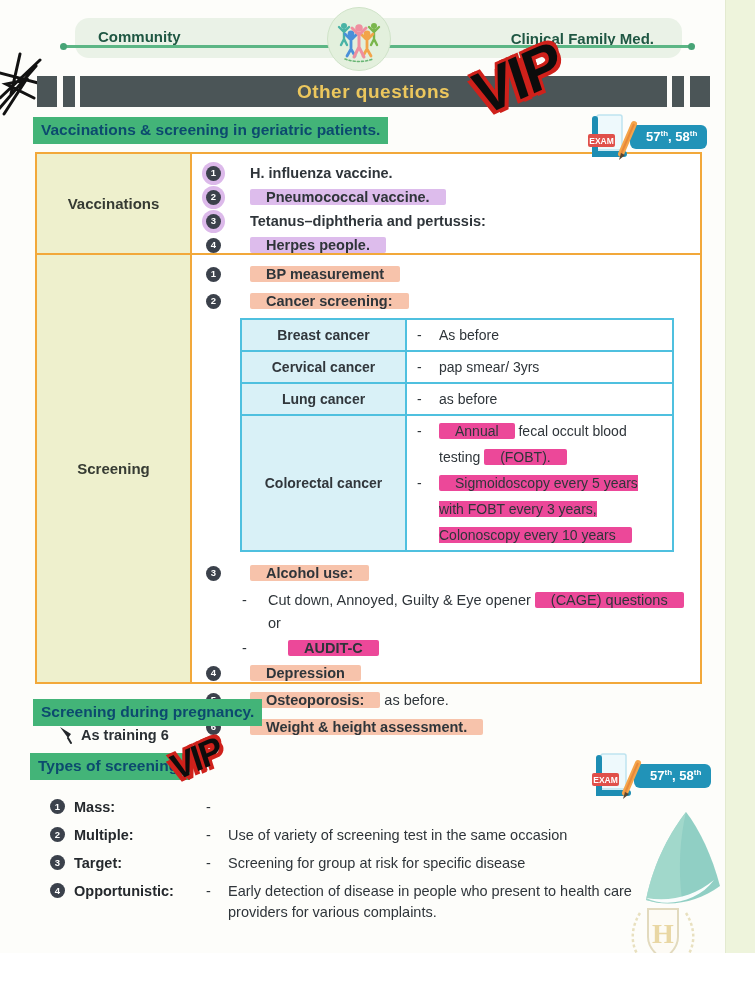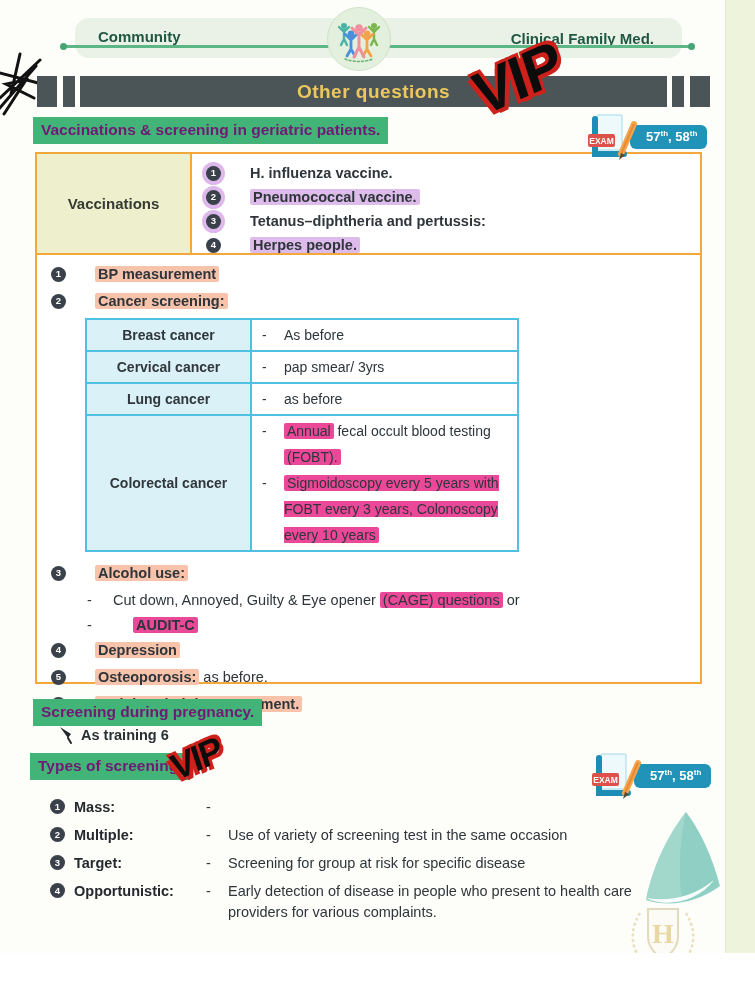--- a/index.html
+++ b/index.html
@@ -28,21 +28,21 @@
 
   .star-doodle{position:absolute;top:52px;left:-6px;}
 
   
   .vip{position:absolute;font-weight:900;color:#0c0c0c;letter-spacing:-2px;
        text-shadow:-4px 3px 0 #cf211b,3px -3px 0 #cf211b,-2px -3px 0 #cf211b,3px 4px 0 #cf211b;}
   .vip1{top:44px;left:472px;font-size:60px;transform:rotate(-24deg) skewX(-6deg);}
   .vip2{top:738px;left:170px;font-size:36px;transform:rotate(-24deg) skewX(-6deg);}
 
   
-  .green-title{position:absolute;background:#43b478;color:#701a75;font-weight:bold;font-size:15.5px;padding:4px 8px 5px 8px;}
+  .green-title{position:absolute;background:#43b478;color:#0c4a6e;font-weight:bold;font-size:15.5px;padding:4px 8px 5px 8px;}
   .t-geriatric{top:117px;left:33px;}
   .t-preg{top:699px;left:33px;}
   .t-types{top:753px;left:30px;}
 
   
   .exam-badge{position:absolute;display:flex;align-items:center;}
   .eb1{top:112px;left:588px;}
   .eb2{top:751px;left:592px;}
   .eb-pill{background:#2193b8;color:#fff;font-weight:bold;font-size:13px;border-radius:6px;
            padding:4px 10px 5px 16px;margin-left:-10px;position:relative;z-index:1;white-space:nowrap;}
@@ -57,21 +57,21 @@
          font-weight:bold;font-size:15px;color:#363b33;flex-shrink:0;}
   .obody{flex:1;background:#fff;padding:8px 10px 6px 14px;font-size:14.5px;}
   .r-vacc{height:99px;}
   .r-scr{height:427px;}
 
   .item{display:flex;align-items:center;line-height:22px;margin-bottom:2px;}
   .r-scr .item{margin-bottom:5px;}
   .bullet{width:15px;height:15px;border-radius:50%;background:#3b414b;color:#fff;font-size:9.5px;font-weight:bold;
           display:inline-flex;align-items:center;justify-content:center;flex-shrink:0;margin-right:9px;}
   .halo{box-shadow:0 0 0 4px #dcb9ea;}
-  .hl{padding:0 3px;border-radius:2px;}
+  .hl{padding:0 16px;border-radius:2px;}
   .hl-lav{background:#ddbcec;}
   .hl-sal{background:#f7c3ab;}
   .hl-yel{background:#ec4899;}
   .b{font-weight:bold;margin-left:20px;}
 
   
   .ctable{width:430px;border:2px solid #4fc0df;margin:6px 0 10px 34px;background:#fff;}
   .crow{display:flex;}
   .crow + .crow{border-top:2px solid #4fc0df;}
   .cname{width:163px;background:#d9f1f7;border-right:2px solid #4fc0df;display:flex;align-items:center;justify-content:center;
@@ -191,20 +191,21 @@
             <span class="bullet halo">3</span>
             <span><span class="b">Tetanus–diphtheria and pertussis:</span></span>
           </div>
         <div class="item">
             <span class="bullet">4</span>
             <span><span class="hl hl-lav b">Herpes people.</span></span>
           </div>
       </div>
     </div>
     <div class="orow r-scr">
+      <div class="ohead">Screening</div>
       <div class="obody">
         <div class="item">
             <span class="bullet">1</span>
             <span><span class="hl hl-sal b">BP measurement</span></span>
           </div>
         <div class="item">
             <span class="bullet">2</span>
             <span><span class="hl hl-sal b">Cancer screening:</span></span>
           </div>
 

